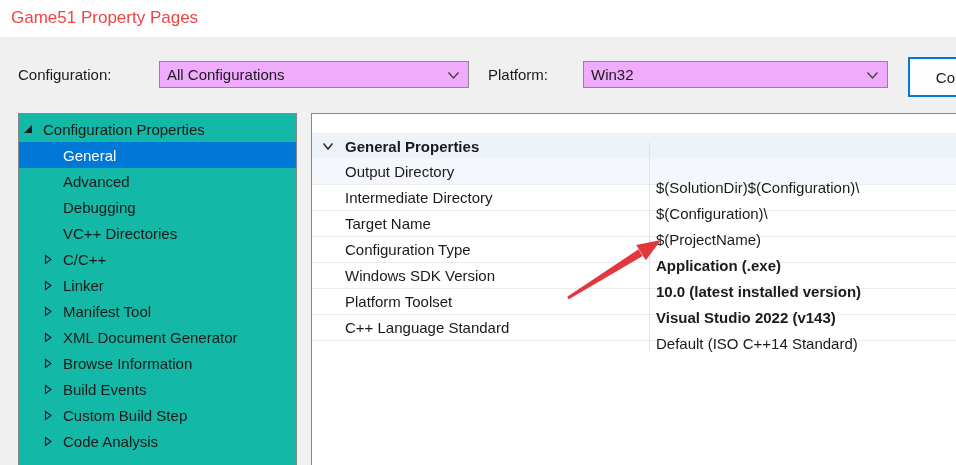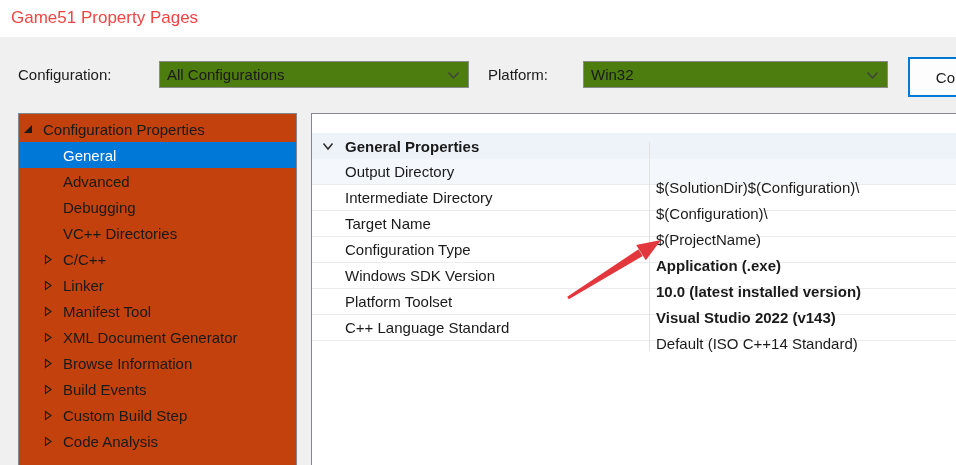--- a/index.html
+++ b/index.html
@@ -16,37 +16,37 @@
   .dialog-body {
     position: absolute; left: 0; top: 37px; width: 956px; height: 428px;
     background: #f0f0f0;
   }
   
   .top-label { position: absolute; top: 66px; white-space: nowrap; }
   .lbl-config { left: 18px; }
   .lbl-platform { left: 488px; }
   .combo {
     position: absolute; top: 61px; height: 27px;
-    background: #4d7c0f; border: 1px solid #8b8b8b;
+    background: #f0abfc; border: 1px solid #8b8b8b;
     display: flex; align-items: center; padding: 0 24px 0 7px;
     white-space: nowrap; cursor: default;
   }
   .combo-config { left: 159px; width: 310px; }
   .combo-platform { left: 583px; width: 305px; align-items: center; }
   .combo .chev { position: absolute; right: 8px; top: 9px; line-height: 0; }
   .cfg-mgr-btn {
     position: absolute; left: 908px; top: 57px; width: 220px; height: 40px;
     background: #fdfdfd; border: 2px solid #0078d7; color: #1a1a1a;
     font-family: "Liberation Sans", sans-serif; font-size: 15px;
     text-align: center; white-space: nowrap; overflow: hidden;
   }
   
   .tree-panel {
     position: absolute; left: 18px; top: 113px; width: 279px; height: 352px;
-    background: #c2410c; border: 1px solid #84878c; border-bottom: none;
+    background: #14b8a6; border: 1px solid #84878c; border-bottom: none;
     padding-top: 2px; overflow: hidden; text-align: center;
   }
   .tree-row {
     height: 26px; display: flex; align-items: center;
     white-space: nowrap; cursor: default;
   }
   .tree-row.lvl0 { padding-left: 4px; }
   .tree-row.lvl1 { padding-left: 24px; }
   .tree-row .glyph { width: 18px; flex: 0 0 18px; display: flex; align-items: center; justify-content: flex-start; line-height: 0; }
   .tree-row.lvl0 .glyph { width: 18px; flex-basis: 18px; }

